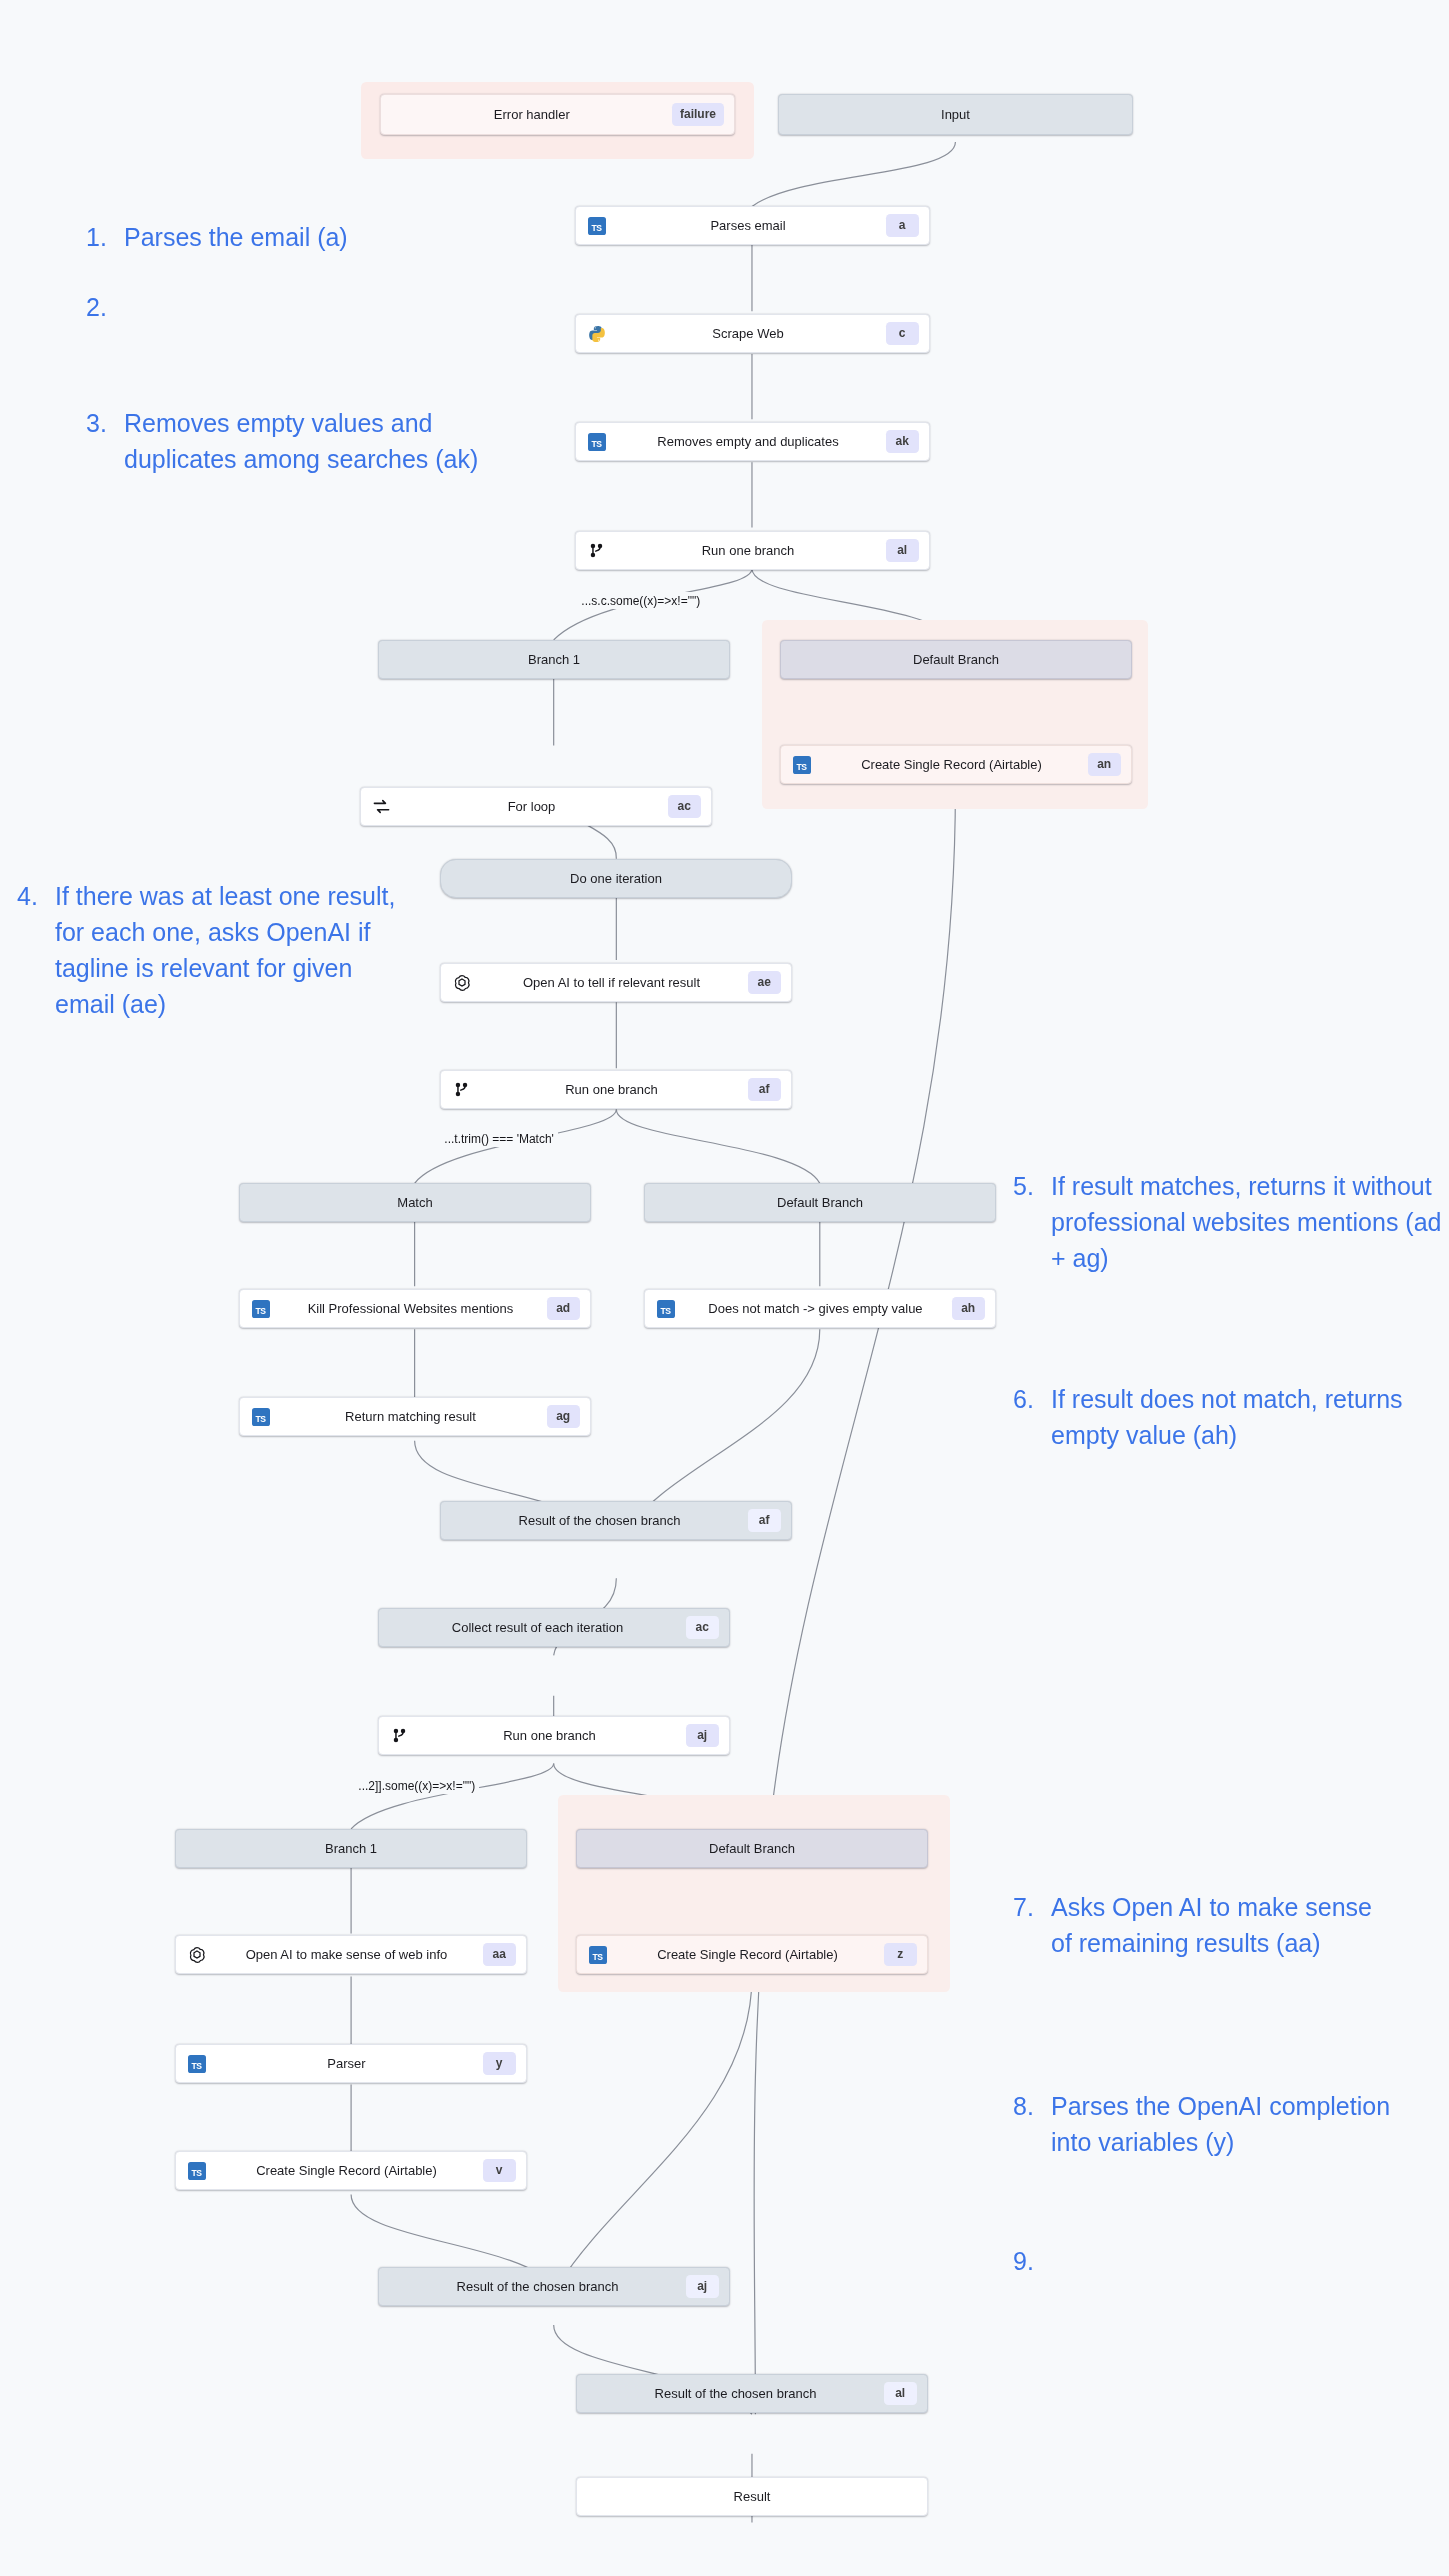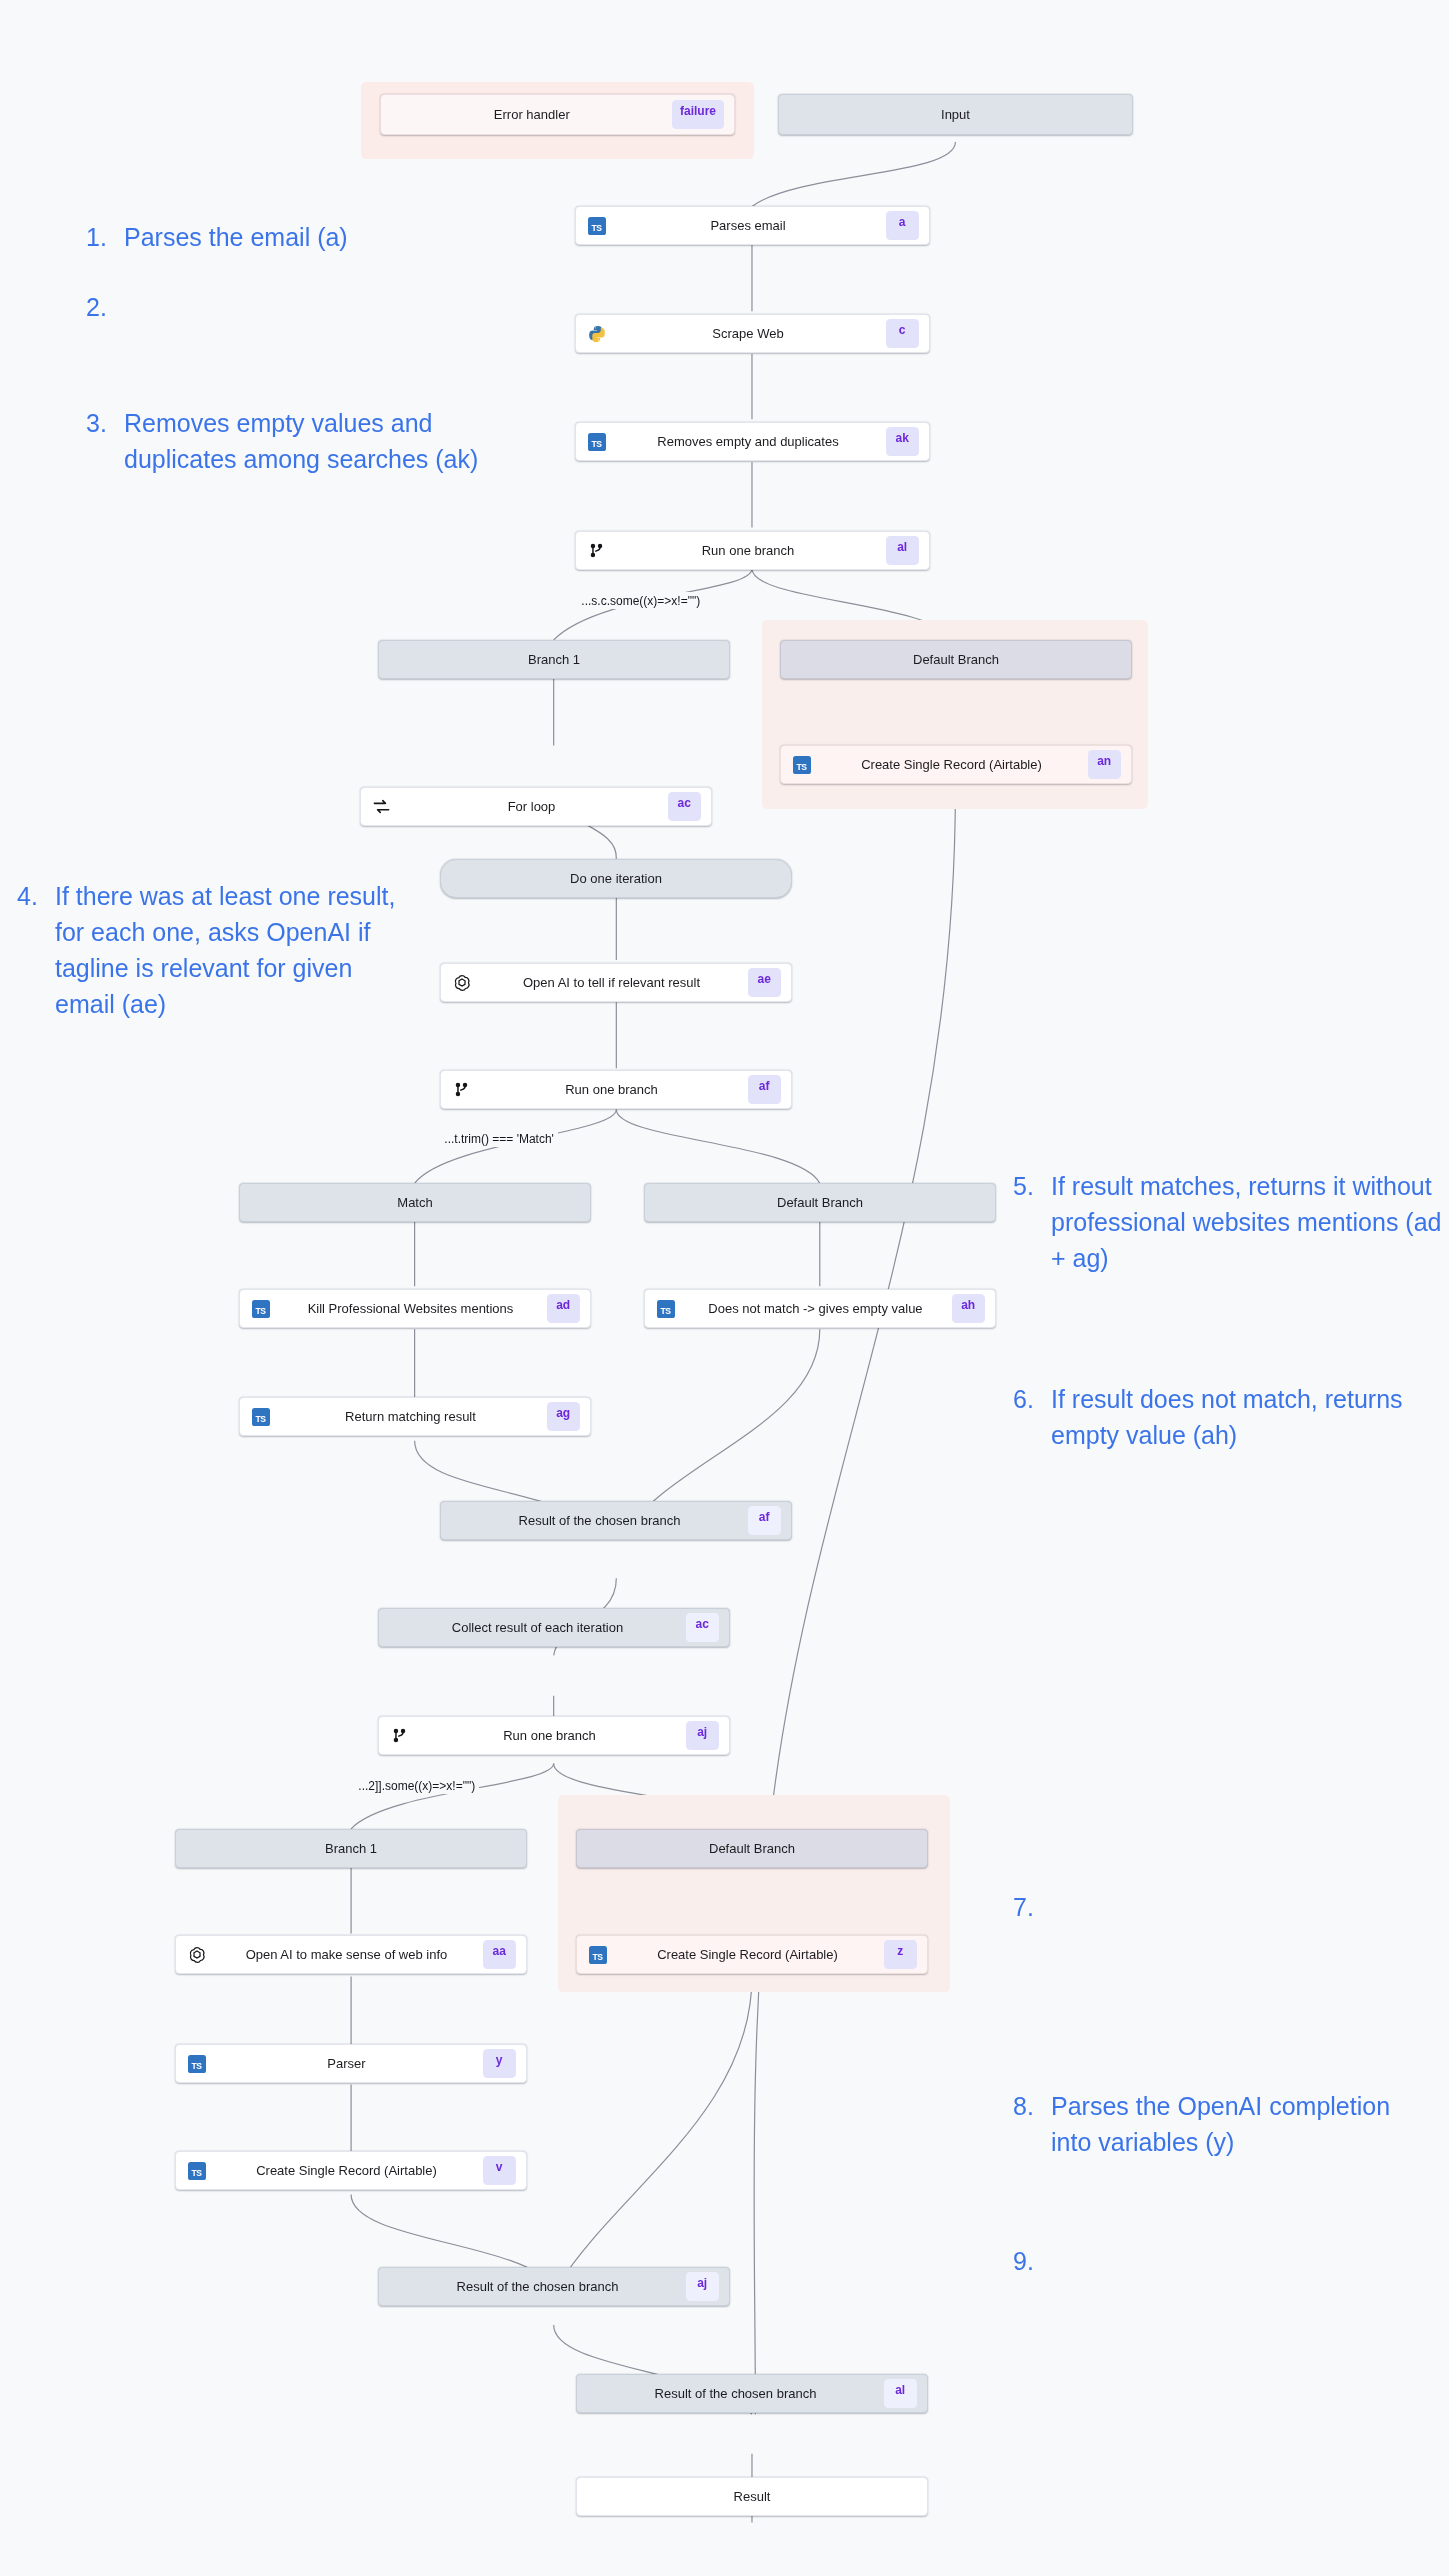--- a/index.html
+++ b/index.html
@@ -68,26 +68,26 @@
   
   .node.inpink {
     background: #fdf4f3;
     border: 0.9px solid #eedfdc;
   }
 
   
   .badge {
     flex: 0 0 auto;
     min-width: 33px;
-    height: 29px;
+    height: 23px;
     line-height: 23px;
     padding: 0 7.7px;
     border-radius: 4.3px;
     background: #e2e3fb;
-    color: #6d28d9;
+    color: #404040;
     font-size: 12px;
     font-weight: 700;
     text-align: center;
   }
   .badge.soft { background: #eef0fe; }
   .badge.wide { min-width: 50px; }
 
   
   .icon {
     flex: 0 0 auto;
@@ -470,20 +470,21 @@
   <div class="annot" style="left:1013px; top:1168px; width:429px;">
     <span class="num">5.</span>
     <span class="txt">If result matches, returns it without professional websites mentions (ad + ag)</span>
   </div>
   <div class="annot" style="left:1013px; top:1381px; width:404px;">
     <span class="num">6.</span>
     <span class="txt">If result does not match, returns empty value (ah)</span>
   </div>
   <div class="annot" style="left:1013px; top:1889px; width:361px;">
     <span class="num">7.</span>
+    <span class="txt">Asks Open AI to make sense of remaining results (aa)</span>
   </div>
   <div class="annot" style="left:1013px; top:2088px; width:404px;">
     <span class="num">8.</span>
     <span class="txt">Parses the OpenAI completion into variables (y)</span>
   </div>
   <div class="annot" style="left:1013px; top:2243px; width:343px;">
     <span class="num">9.</span>
   </div>
 
 </div>

